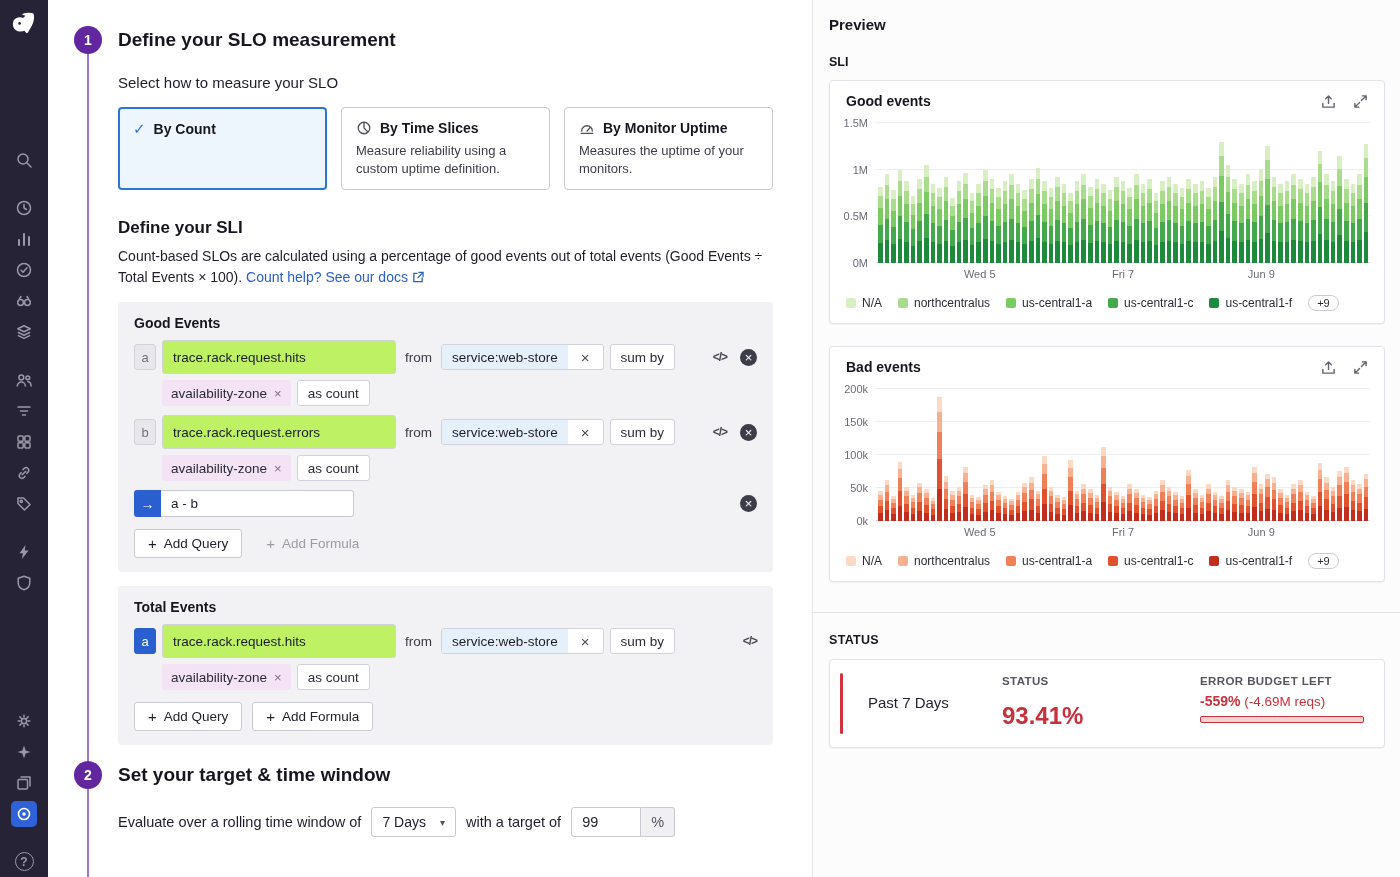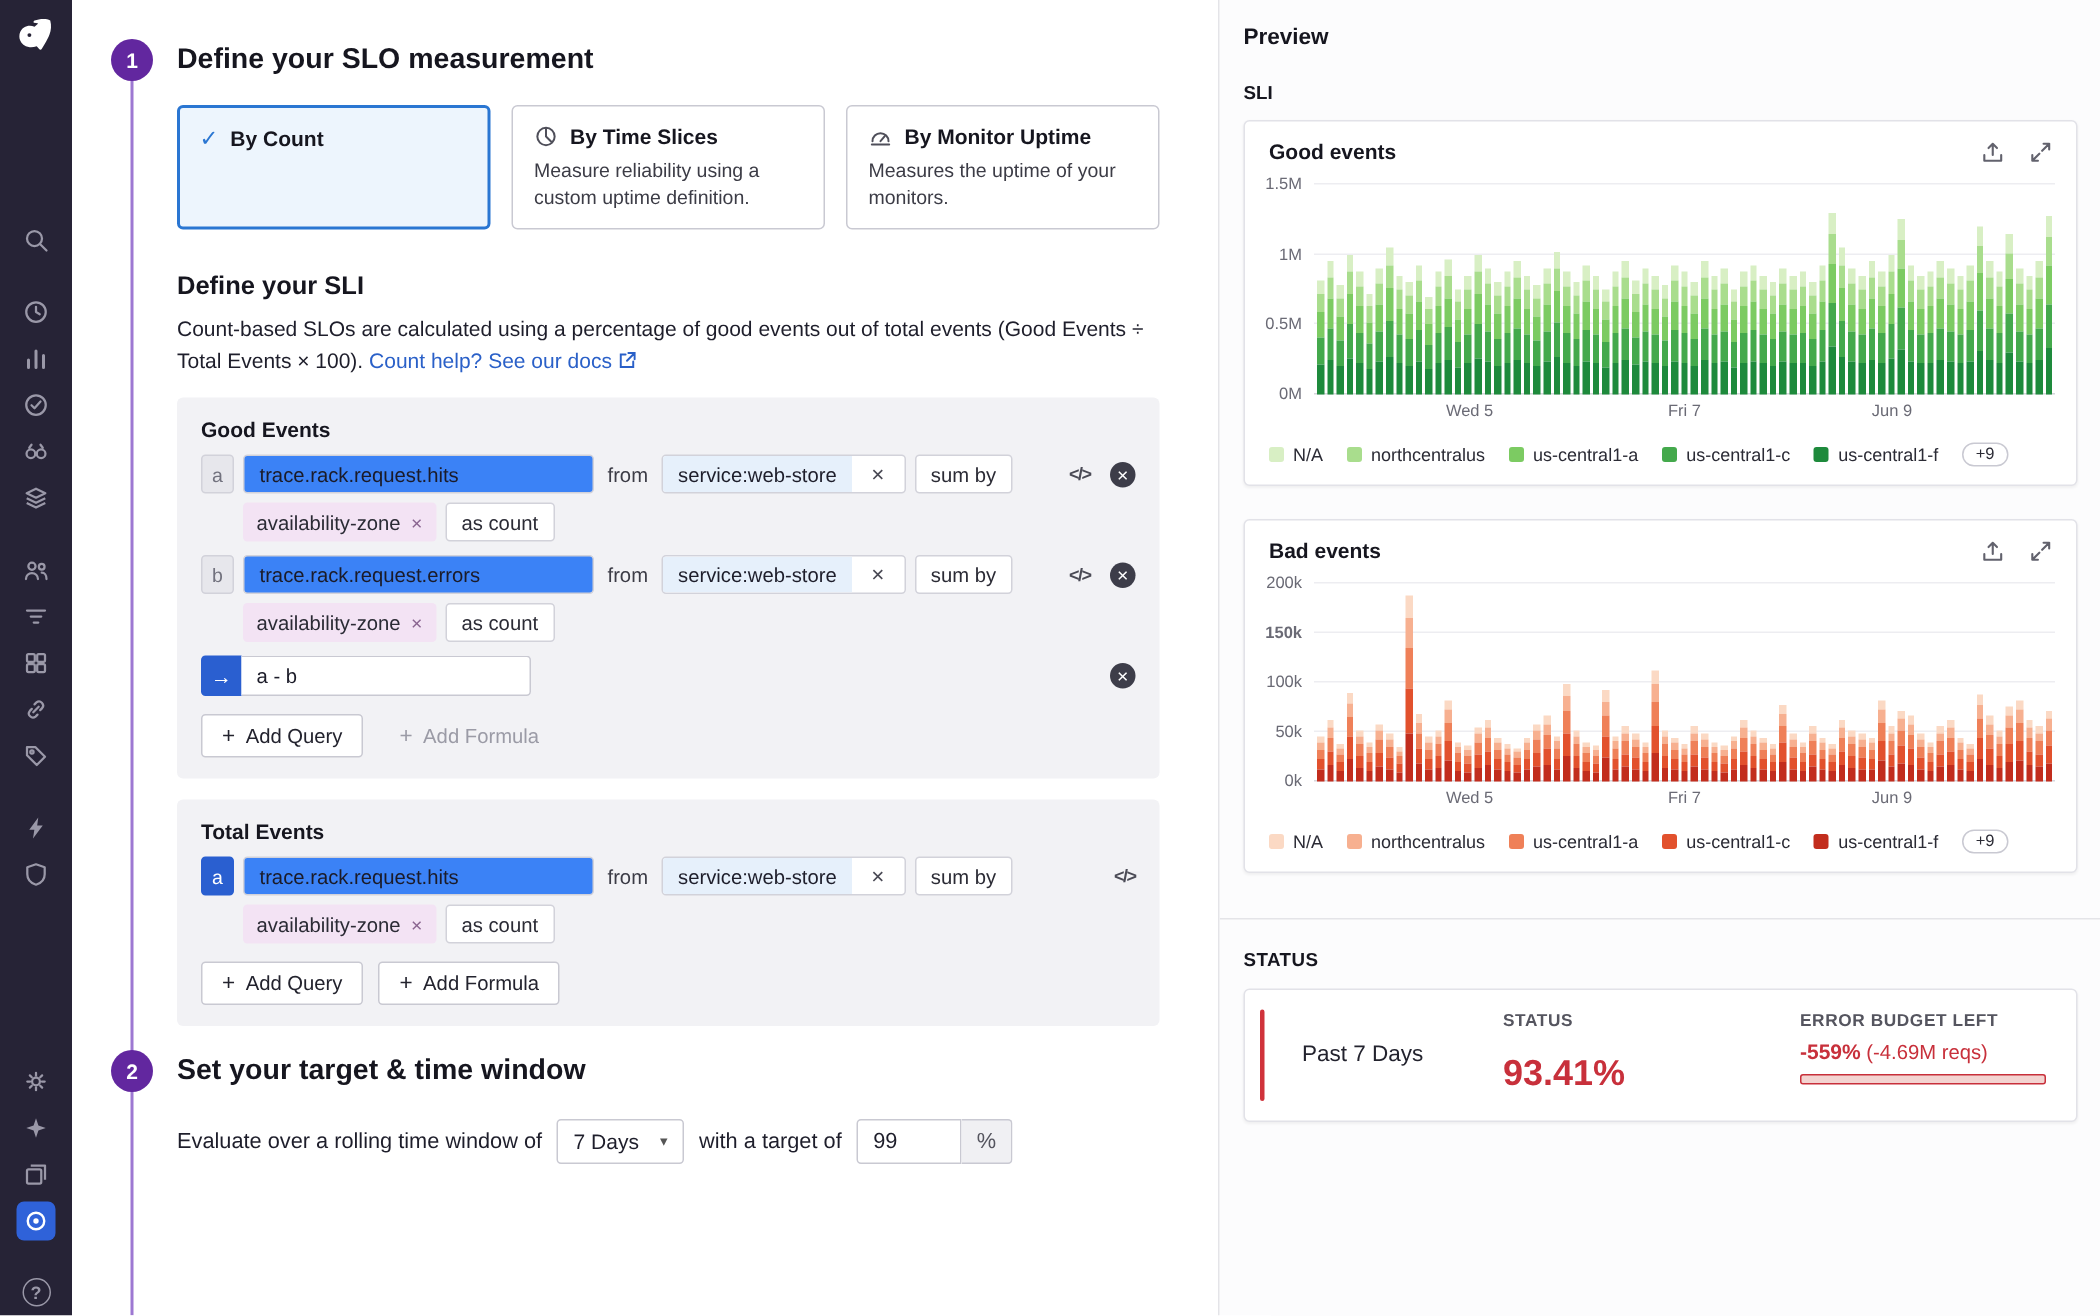--- a/index.html
+++ b/index.html
@@ -46,21 +46,21 @@
   .doclink{color:#2a60c8;cursor:pointer;white-space:nowrap}
 
   .qpanel{margin-top:14px;background:#f2f2f5;border-radius:4px;padding:13px 16px 14px}
   .qpanel.second{margin-top:14px}
   .ptitle{font-weight:700;font-size:14px;color:#16161f}
   .qrow{margin-top:9px}
   .qline{display:flex;align-items:center;gap:6px}
   .qline.indent{margin-top:6px;margin-left:28px}
   .qletter{width:22px;height:26px;display:flex;align-items:center;justify-content:center;background:#e7e7ec;border:1px solid #d2d2da;border-radius:3px;color:#72727e;font-size:13px;cursor:pointer;flex-shrink:0}
   .qletter.blue{background:#2a5fd0;border-color:#2a5fd0;color:#fff}
-  .qmetric{background:#3b82f6;border:1px solid #d2d2da;border-radius:3px;padding:0 10px;font-size:13.5px;width:234px;height:26px;display:flex;align-items:center;cursor:text}
+  .qmetric{background:#bef264;border:1px solid #d2d2da;border-radius:3px;padding:16px 10px;font-size:13.5px;width:234px;height:26px;display:flex;align-items:center;cursor:text}
   .qfrom{color:#3c3c46;font-size:13.5px;padding:0 3px}
   .qfilter{display:flex;align-items:stretch;border:1px solid #d2d2da;border-radius:3px;background:#fff;height:26px;overflow:hidden;cursor:pointer}
   .qfchip{background:#e6f0fb;display:flex;align-items:center;padding:0 10px;font-size:13.5px;color:#1e1e2b}
   .qfx{display:flex;align-items:center;padding:0 13px;color:#4a4a55;font-size:15px}
   .qsum,.qas{border:1px solid #d2d2da;background:#fff;border-radius:3px;height:26px;display:flex;align-items:center;padding:0 10px;font-size:13.5px;color:#2b2b35;cursor:pointer}
   .qgroup{background:#f3e3f4;border-radius:3px;height:26px;display:flex;align-items:center;padding:0 9px;gap:7px;font-size:13.5px;color:#2b2b35;cursor:pointer}
   .qgx{color:#8a6590;font-size:13px}
   .qactions{margin-left:auto;display:flex;align-items:center;gap:13px}
   .qcode{color:#4a4a55;font-size:12px;font-weight:700;letter-spacing:-1px;cursor:pointer}
   .qremove{width:17px;height:17px;border-radius:50%;background:#3d3d49;color:#fff;display:flex;align-items:center;justify-content:center;font-size:13px;line-height:1;cursor:pointer;flex-shrink:0}
@@ -255,20 +255,21 @@
 
     <main class="formcol">
       <div class="vline"></div>
 
       <div class="steph" style="margin-top:26px">
         <span class="stepnum">1</span>
         <h1>Define your SLO measurement</h1>
       </div>
 
       <div class="sect">
+        <div class="subtitle">Select how to measure your SLO</div>
 
         <div class="cards">
           <div class="mcard selected">
             <div class="mtitle">
                 <span class="mcheck">✓</span>
                 <span>By Count</span>
               </div>
           </div>
           <div class="mcard">
             <div class="mtitle">
@@ -1044,21 +1045,21 @@
             <span>
                 <svg width="15" height="15" viewBox="0 0 16 16" stroke="#62626d" fill="none" stroke-width="1.5" stroke-linecap="round" stroke-linejoin="round">
                   <path d="M10 2h4v4M14 2L9 7M6 14H2v-4M2 14l5-5"></path>
                 </svg>
               </span>
           </span>
         </div>
         <div class="cbody">
           <div class="ylabels">
               <div class="ytick" style="bottom: 100%;">200k</div>
-              <div class="ytick" style="bottom: 75%; font-weight: bold;">150k</div>
+              <div class="ytick" style="bottom: 75%;">150k</div>
               <div class="ytick" style="bottom: 50%;">100k</div>
               <div class="ytick" style="bottom: 25%;">50k</div>
               <div class="ytick" style="bottom: 0%;">0k</div>
             </div>
           <div class="plotwrap">
             <div class="plot">
                 <div class="gline" style="bottom: 100%;"></div>
                 <div class="gline" style="bottom: 75%;"></div>
                 <div class="gline" style="bottom: 50%;"></div>
                 <div class="gline" style="bottom: 25%;"></div>

